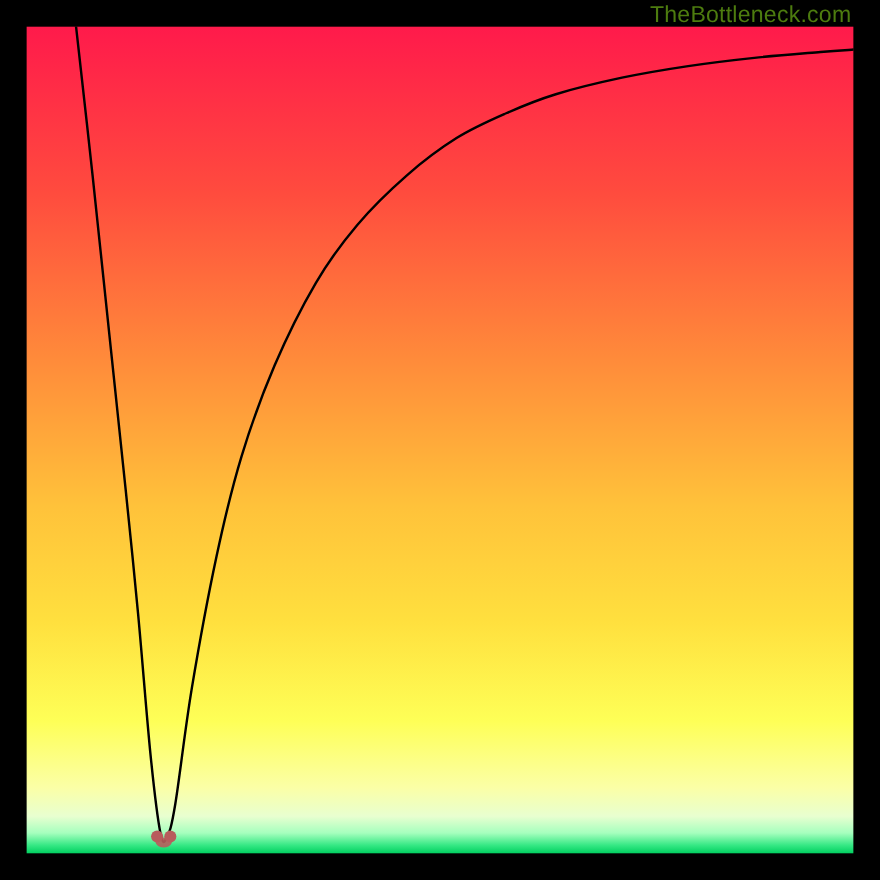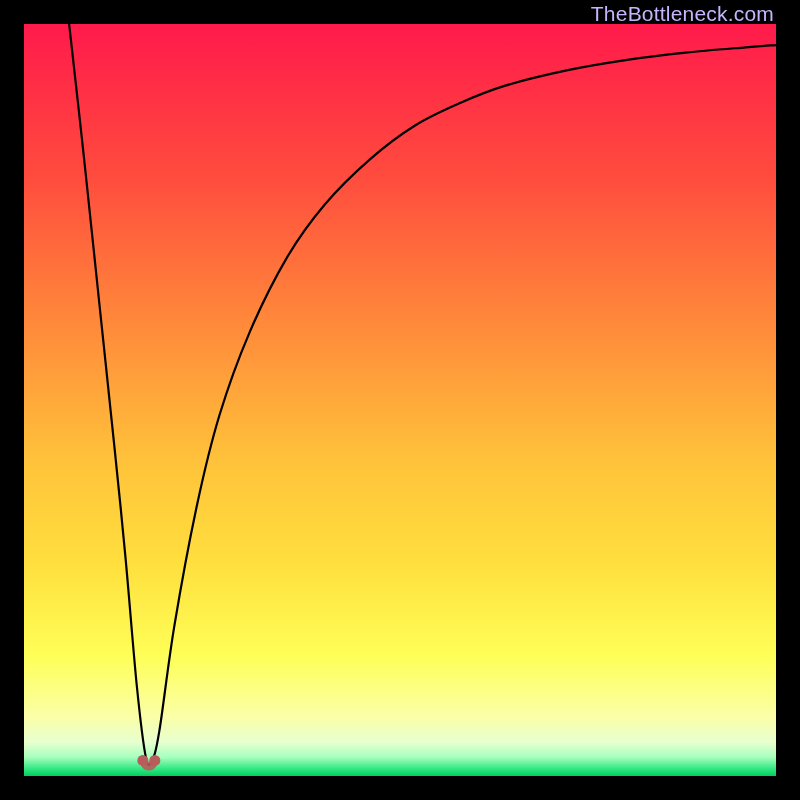--- a/index.html
+++ b/index.html
@@ -23,21 +23,21 @@
     position: absolute;
     left: 0;
     top: 0;
     width: 752px;
     height: 752px;
   }
   .watermark {
     position: absolute;
     top: 2px;
     right: 26px;
-    color: #c4b5fd;
+    color: #4d7c0f;
     font-size: 21px;
     font-weight: 500;
     letter-spacing: 0.2px;
   }
 </style>
 </head>
 <body>
 
 <div class="watermark">TheBottleneck.com</div>
 

